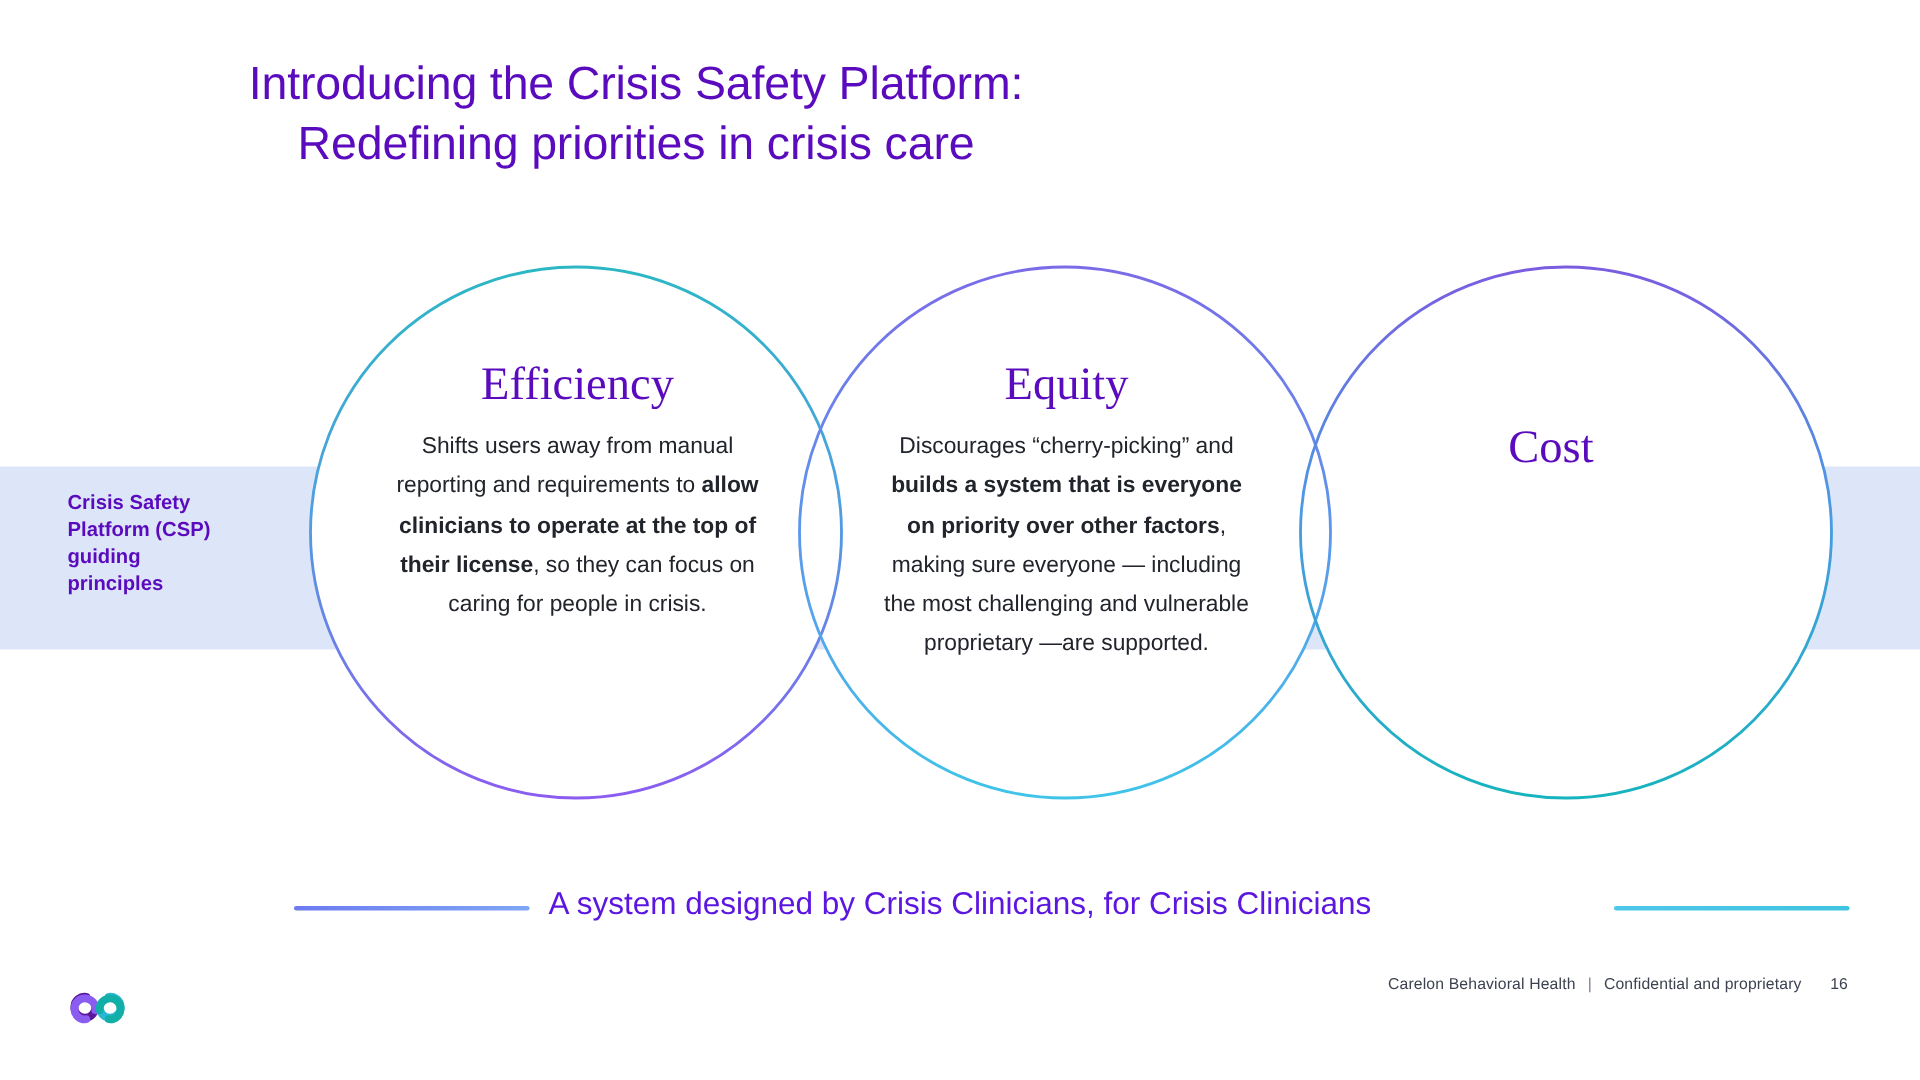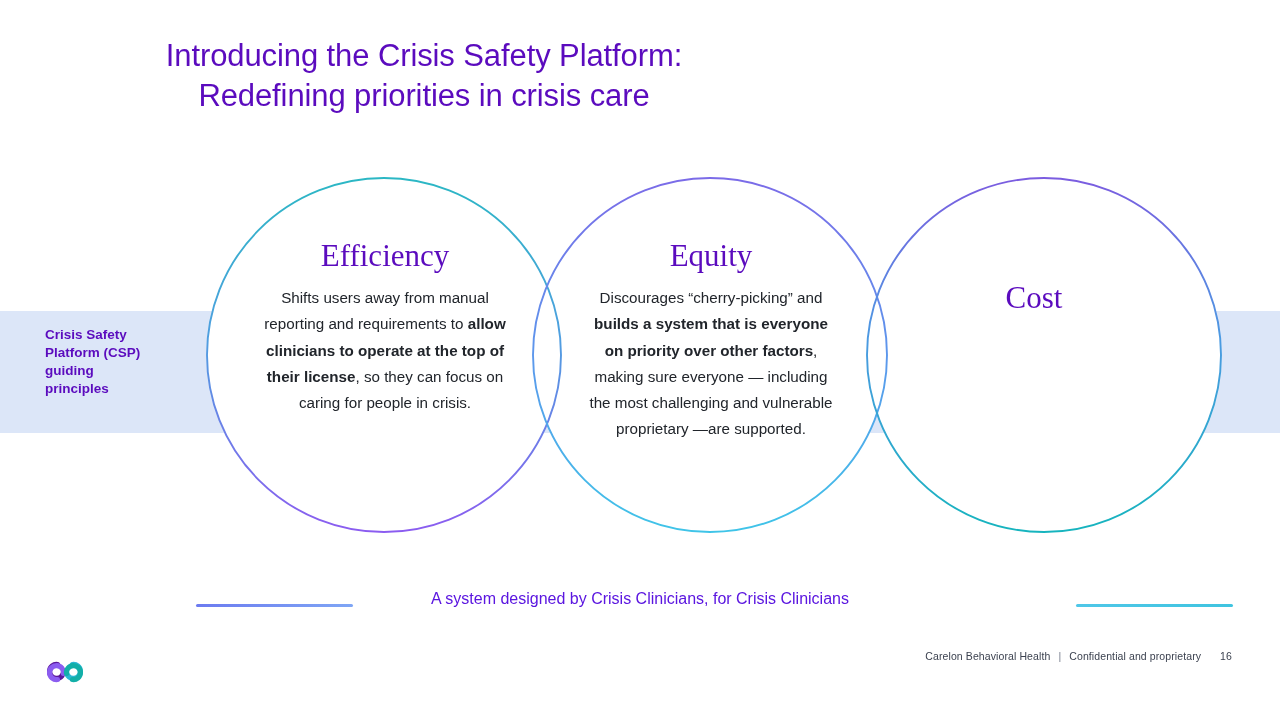--- a/index.html
+++ b/index.html
@@ -78,21 +78,21 @@
   #block-efficiency { left:257px; top:240px; width:256px; }
   #block-equity     { left:583px; top:240px; width:256px; }
   #block-cost       { left:906px; top:240px; width:256px;margin-top:42px; }
 
   
   #tagline {
     position:absolute;
     left:0; top:589px;
     width:1280px;
     text-align:center;
-    font-size:16px;
+    font-size:21px;
     color:#5B16E0;
     line-height:1.3;
   }
   .rule {
     position:absolute;
     top:604px;
     height:3px;
     border-radius:2px;
   }
   #rule-left {

